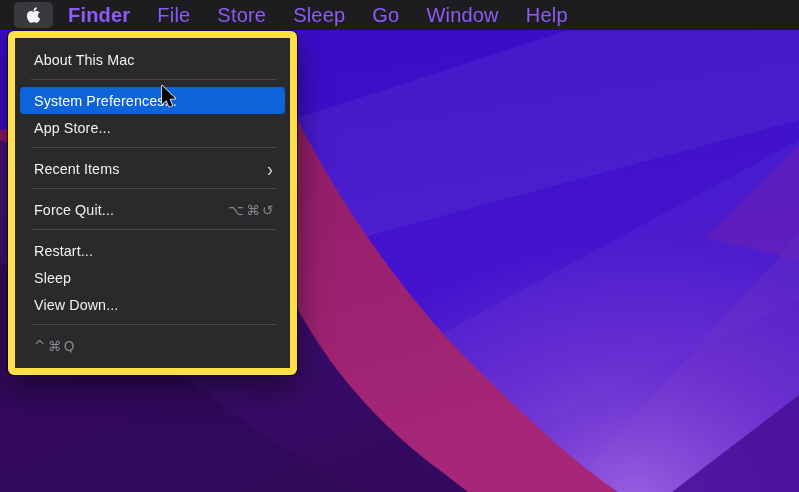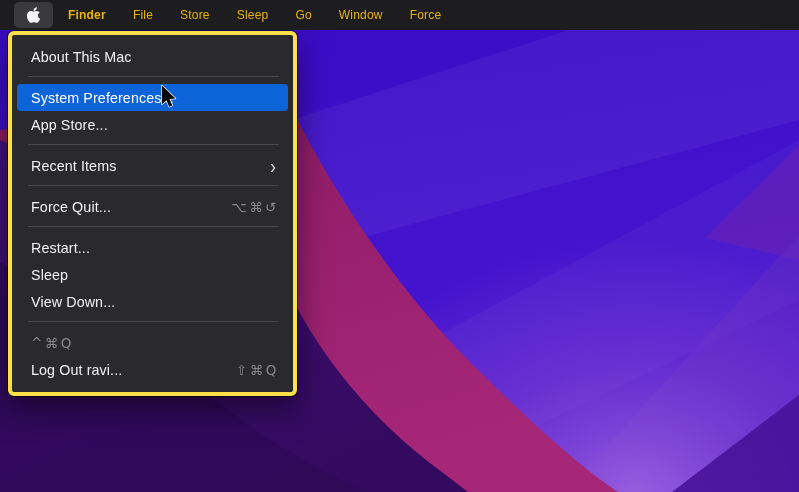--- a/index.html
+++ b/index.html
@@ -18,30 +18,30 @@
     background:#1d1d1f;display:flex;align-items:center;z-index:5;
   }
   #apple-menu-btn{
     margin-left:14px;width:39px;height:26px;border-radius:5px;
     background:#3a3a3e;display:flex;align-items:center;justify-content:center;
     cursor:default;flex:0 0 auto;
   }
   #apple-menu-btn svg{display:block;}
   #menubar-items{display:flex;align-items:center;margin-left:15px;}
   .mb-item{
-    color:#eab308;font-size:12px;font-weight:500;letter-spacing:.2px;
+    color:#8b5cf6;font-size:20px;font-weight:500;letter-spacing:.2px;
     margin-right:27px;white-space:nowrap;
   }
   .mb-item.bold{font-weight:700;}
 
   
   #apple-menu{
     position:absolute;left:8px;top:31px;width:289px;z-index:4;
     background:#2a2a2c;
-    border:4px solid #fde047;border-radius:6px;
+    border:7px solid #fde047;border-radius:6px;
     box-shadow:0 0 0 1px rgba(0,0,0,.55), 0 12px 32px rgba(0,0,0,.5);
     padding:8px 0 9px 0;box-sizing:border-box;
   }
   .menu-row{
     height:27px;display:flex;align-items:center;
     padding:0 14px 0 19px;box-sizing:border-box;
     color:#f1f1f3;font-size:14.3px;letter-spacing:.1px;white-space:nowrap;
   }
   .menu-row .label{flex:1 1 auto;}
   .menu-row .shortcut{
@@ -107,21 +107,21 @@
           <path fill="#f5f5f7" d="M318.7 268.7c-.2-36.7 16.4-64.4 50-84.8-18.8-26.9-47.2-41.7-84.7-44.6-35.5-2.8-74.3 20.7-88.5 20.7-15 0-49.4-19.7-76.4-19.7C63.3 141.2 4 184.8 4 273.5q0 39.3 14.4 81.2c12.8 36.7 59 126.7 107.2 125.2 25.2-.6 43-17.9 75.8-17.9 31.8 0 48.3 17.9 76.4 17.9 48.6-.7 90.4-82.5 102.6-119.3-65.2-30.7-61.7-90-61.7-91.9zm-56.6-164.2c27.3-32.4 24.8-61.9 24-72.5-24.1 1.4-52 16.4-67.9 34.9-17.5 19.8-27.8 44.3-25.6 71.9 26.1 2 49.9-11.4 69.5-34.3z"></path>
         </svg>
     </div>
     <nav id="menubar-items">
         <span class="mb-item bold">Finder</span>
         <span class="mb-item">File</span>
         <span class="mb-item">Store</span>
         <span class="mb-item">Sleep</span>
         <span class="mb-item">Go</span>
         <span class="mb-item">Window</span>
-        <span class="mb-item">Force</span>
+        <span class="mb-item">Help</span>
       </nav>
   </header>
 
   <div id="apple-menu">
       <div class="menu-row">
         <span class="label">About This Mac</span>
       </div>
       <div class="menu-sep"></div>
       <div class="menu-row highlighted" style="background: rgb(13, 99, 216);">
         <span class="label">System Preferences...</span>
@@ -146,23 +146,19 @@
       <div class="menu-row">
         <span class="label">Sleep</span>
       </div>
       <div class="menu-row">
         <span class="label">View Down...</span>
       </div>
       <div class="menu-sep"></div>
       <div class="menu-row">
         <span class="shortcut">^⌘Q</span>
       </div>
-      <div class="menu-row">
-        <span class="label">Log Out ravi...</span>
-        <span class="shortcut">⇧⌘Q</span>
-      </div>
     </div>
 
   <svg id="cursor" width="24" height="26" viewBox="0 0 24 26">
     <path d="M4 1.5 L4 20.2 L8.4 16.2 L11.2 22.8 L14.3 21.4 L11.5 15 L17.5 14.5 Z" fill="#000000" stroke="#ffffff" stroke-width="1.4" stroke-linejoin="round" paint-order="stroke"></path>
   </svg>
 
 </div>
 
 </body></html>

